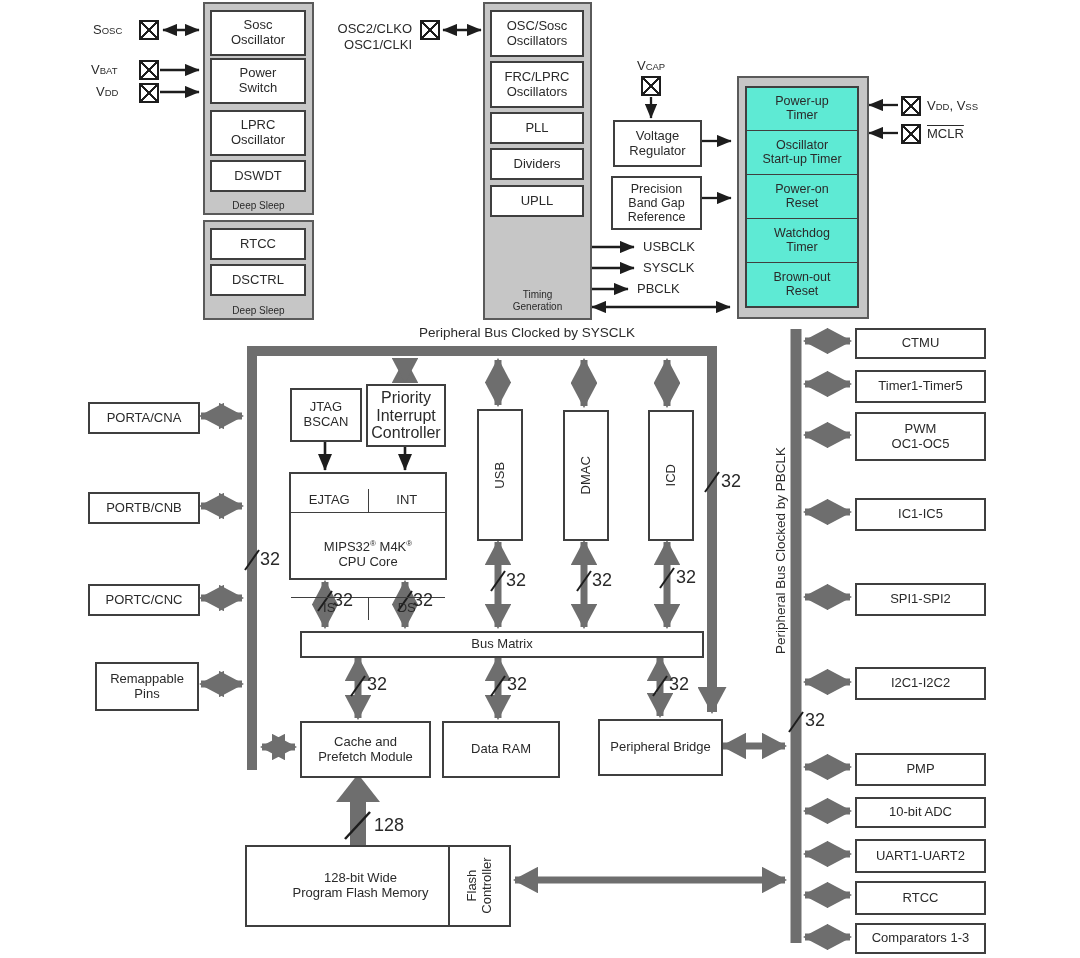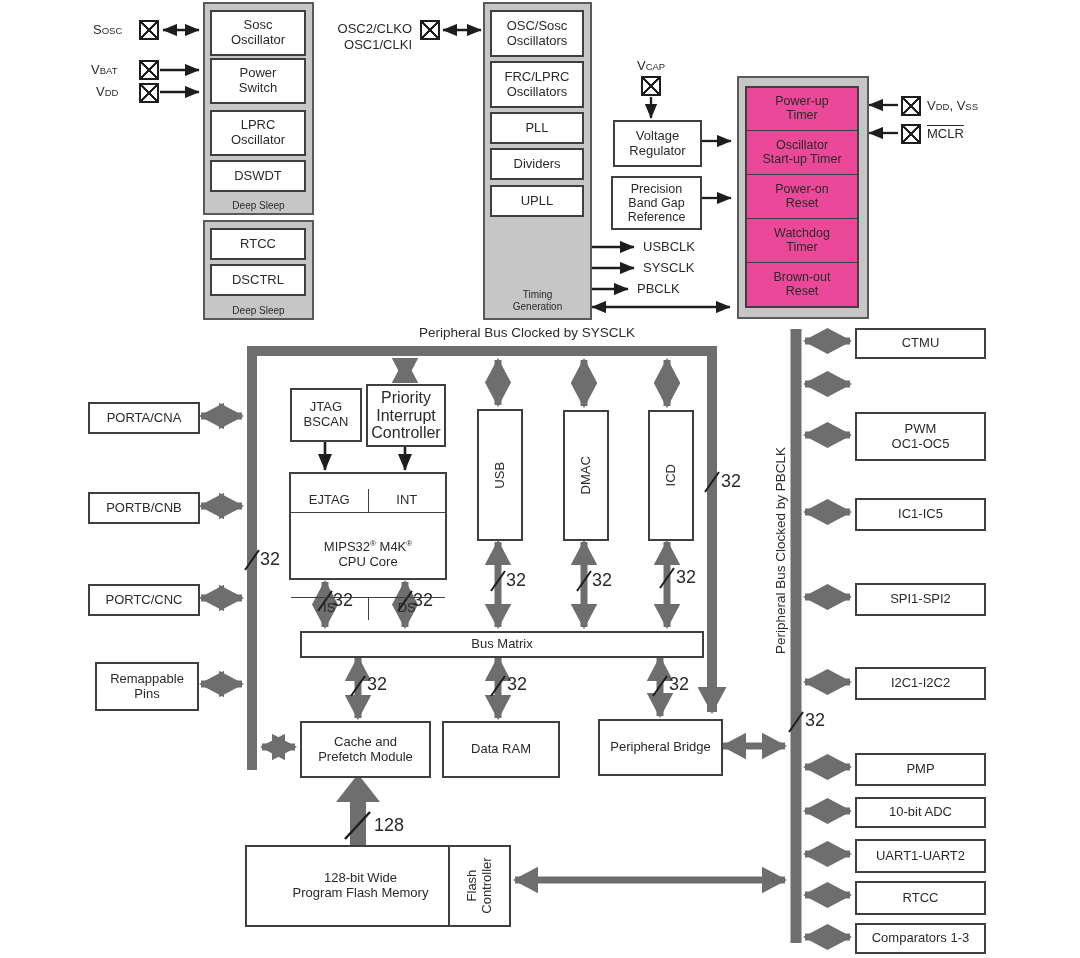--- a/index.html
+++ b/index.html
@@ -14,21 +14,21 @@
   .pin{position:absolute;width:16px;height:16px;border:2px solid #1d1d1d;background:
     linear-gradient(to top right, transparent calc(50% - 1.1px), #1d1d1d calc(50% - 1.1px), #1d1d1d calc(50% + 1.1px), transparent calc(50% + 1.1px)),
     linear-gradient(to bottom right, transparent calc(50% - 1.1px), #1d1d1d calc(50% - 1.1px), #1d1d1d calc(50% + 1.1px), transparent calc(50% + 1.1px));}
   .plabel{position:absolute;font-size:13px;white-space:nowrap;}
   .plabel .sc{font-size:9.5px;}
   .overline{text-decoration:overline;}
   .bw{position:absolute;font-size:18px;}
   .buslabel{position:absolute;font-size:13.5px;text-align:center;}
   .vlabel{position:absolute;display:flex;align-items:center;justify-content:center;}
   .vlabel>span{transform:rotate(-90deg);white-space:pre-line;text-align:center;font-size:13px;line-height:1.12;}
-  .rows{position:absolute;background:#ec4899;border:2px solid #3f3f3f;}
+  .rows{position:absolute;background:#5eead4;border:2px solid #3f3f3f;}
   .prow{display:flex;align-items:center;justify-content:center;text-align:center;
         white-space:pre-line;font-size:12.5px;line-height:1.1;border-bottom:1.5px solid #3f3f3f;}
   .prow:last-child{border-bottom:none;}
   sup{font-size:8px;}
 </style>
 </head>
 <body>
 
 <div id="stage">
 
@@ -226,20 +226,21 @@
   <div class="box" style="left:88px;top:492px;width:108px;height:28px;">PORTB/CNB</div>
   <div class="box" style="left:88px;top:584px;width:108px;height:28px;">PORTC/CNC</div>
   <div class="box" style="left:95px;top:662px;width:100px;height:45px;">Remappable
 Pins</div>
 
   <div class="vlabel" style="left:661px;top:431px;width:240px;height:240px;">
       <span style="white-space:nowrap;font-size:13.5px;">Peripheral Bus Clocked by PBCLK</span>
     </div>
 
   <div class="box" style="left:855px;top:328px;width:127px;height:27px;">CTMU</div>
+  <div class="box" style="left:855px;top:370px;width:127px;height:29px;">Timer1-Timer5</div>
   <div class="box" style="left:855px;top:412px;width:127px;height:45px;">PWM
 OC1-OC5</div>
   <div class="box" style="left:855px;top:498px;width:127px;height:29px;">IC1-IC5</div>
   <div class="box" style="left:855px;top:583px;width:127px;height:29px;">SPI1-SPI2</div>
   <div class="box" style="left:855px;top:667px;width:127px;height:29px;">I2C1-I2C2</div>
   <div class="box" style="left:855px;top:753px;width:127px;height:29px;">PMP</div>
   <div class="box" style="left:855px;top:797px;width:127px;height:27px;">10-bit ADC</div>
   <div class="box" style="left:855px;top:839px;width:127px;height:30px;">UART1-UART2</div>
   <div class="box" style="left:855px;top:881px;width:127px;height:30px;">RTCC</div>
   <div class="box" style="left:855px;top:923px;width:127px;height:27px;">Comparators 1-3</div>

